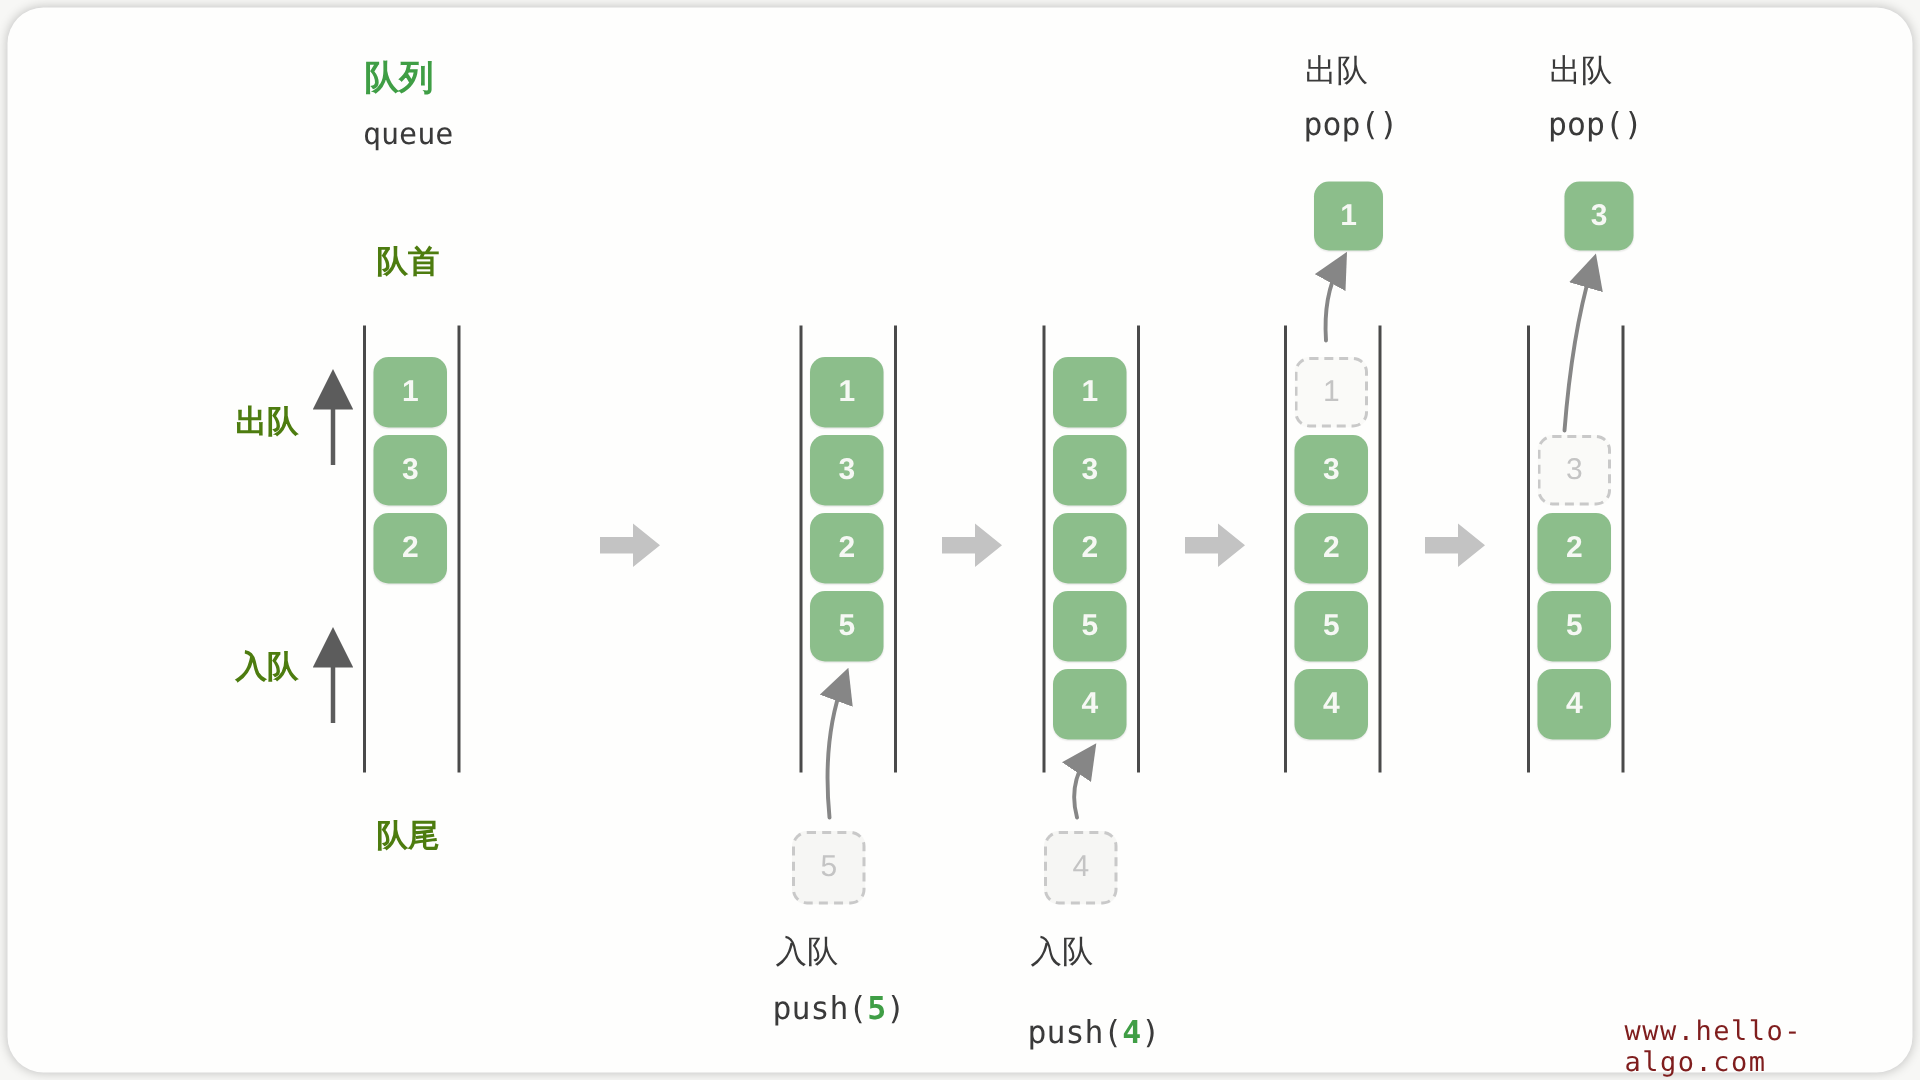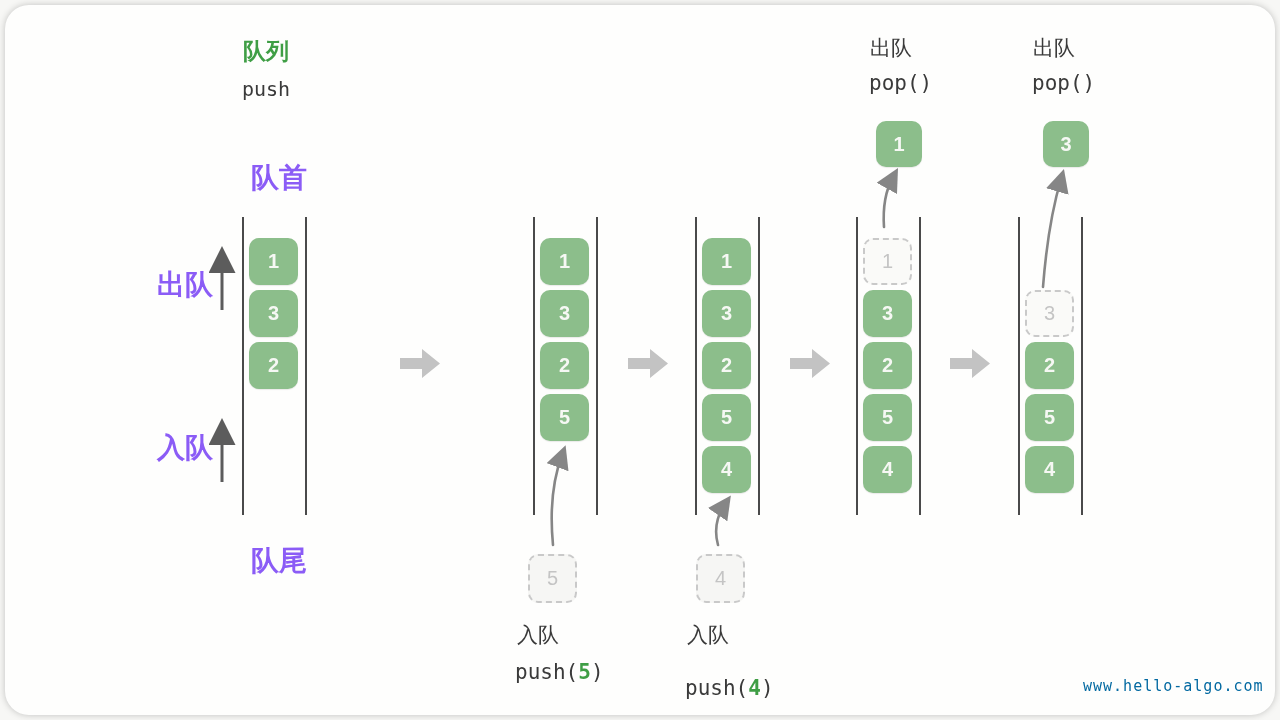--- a/index.html
+++ b/index.html
@@ -10,21 +10,21 @@
     overflow:hidden;
   }
   #canvas{
     position:absolute;left:5px;top:5px;width:1270px;height:710px;
     background:#fefefd;
     border-radius:24px;
     box-shadow:0 0 7px rgba(0,0,0,0.22);
   }
   .abs{position:absolute;}
   .zh-label{
-    color:#8b5cf6;font-weight:700;font-size:28px;line-height:1.1;
+    color:#4d7c0f;font-weight:700;font-size:21px;line-height:1.1;
     white-space:nowrap;
   }
   .zh-op{
     color:#3a3a3a;font-weight:500;font-size:21px;line-height:1.1;
     white-space:nowrap;
   }
   .mono{
     font-family:"DejaVu Sans Mono","Liberation Mono",monospace;
     color:#3a3a3a;font-size:21px;white-space:nowrap;text-align:right;
   }
@@ -49,31 +49,31 @@
   }
   .pop-box{
     position:absolute;width:46px;height:46px;border-radius:10px;
     background:#8cbe8b;color:#f6f8f4;font-weight:700;font-size:20px;
     display:flex;align-items:center;justify-content:center;
     box-shadow:0 1px 1px rgba(0,0,0,0.08);
   }
   .arg-green{color:#3f9e45;font-weight:700;}
   .watermark{
     font-family:"DejaVu Sans Mono","Liberation Mono",monospace;
-    font-size:15px;color:#0369a1;letter-spacing:1px;
+    font-size:18px;color:#7f1d1d;letter-spacing:1px;
   }
   svg.overlay{position:absolute;left:0;top:0;width:1280px;height:720px;pointer-events:none;}
 </style>
 </head>
 <body>
 
 <div id="canvas">
 
   <div class="abs title-zh" style="left:238px;top:31px;">队列</div>
-  <div class="abs title-en" style="left:237px;top:72px;">push</div>
+  <div class="abs title-en" style="left:237px;top:72px;">queue</div>
 
   <div class="abs zh-label" style="left:246px;top:158px;">队首</div>
   <div class="abs zh-label" style="left:246px;top:541px;">队尾</div>
 
   <div class="abs zh-label" style="left:152px;top:265px;">出队</div>
   <div class="abs zh-label" style="left:152px;top:428px;">入队</div>
 
   <div id="queues">
       <div>
         <div class="vline" style="left: 237px;"></div>

